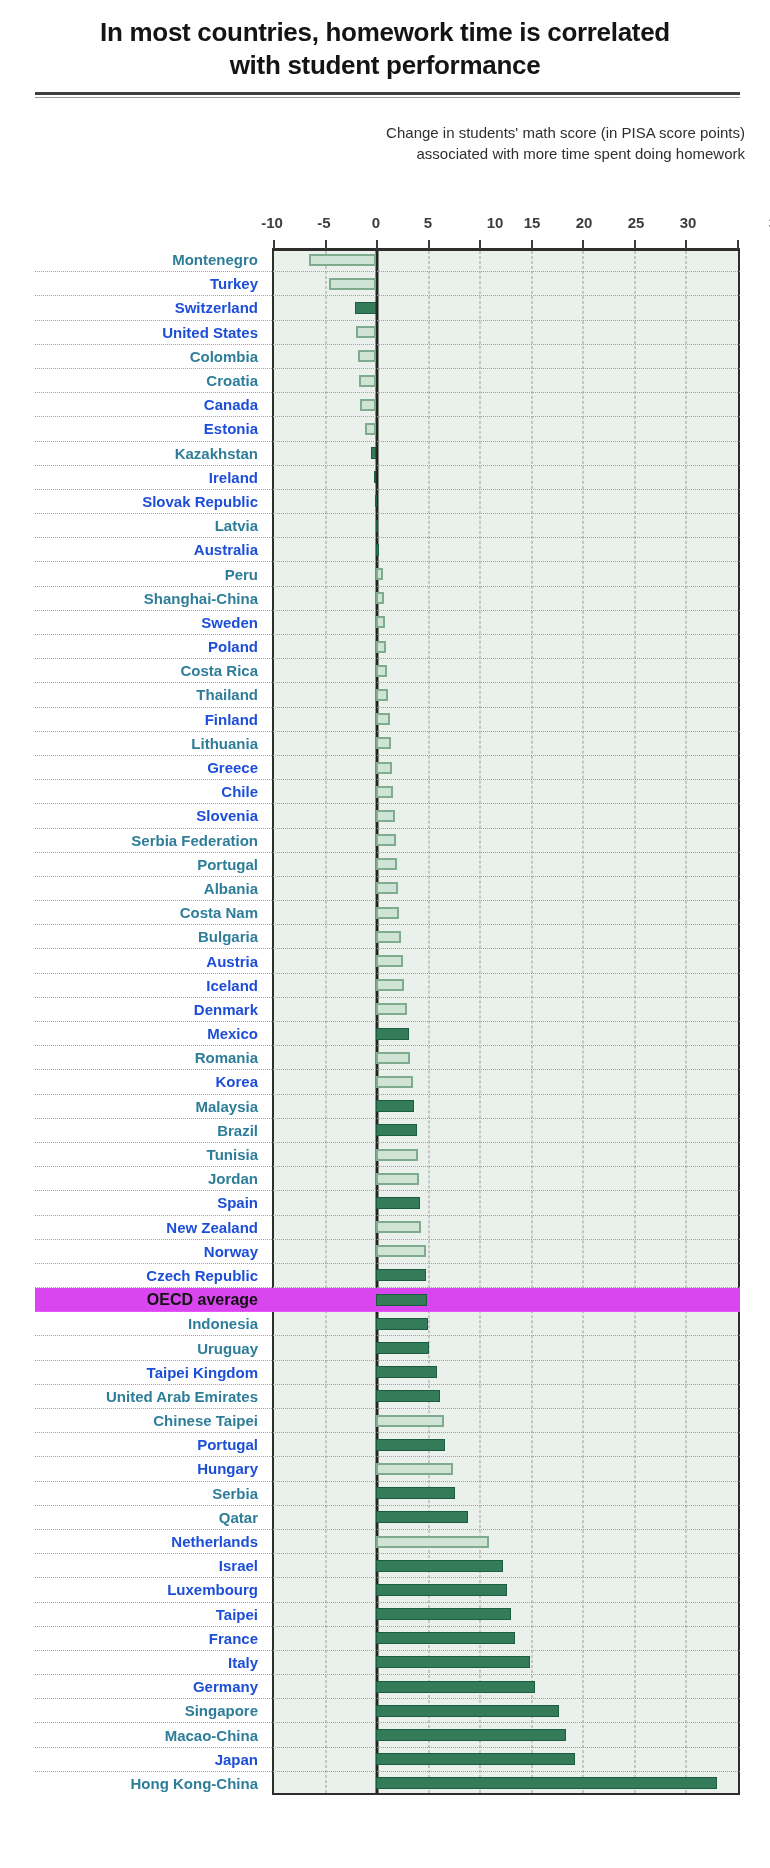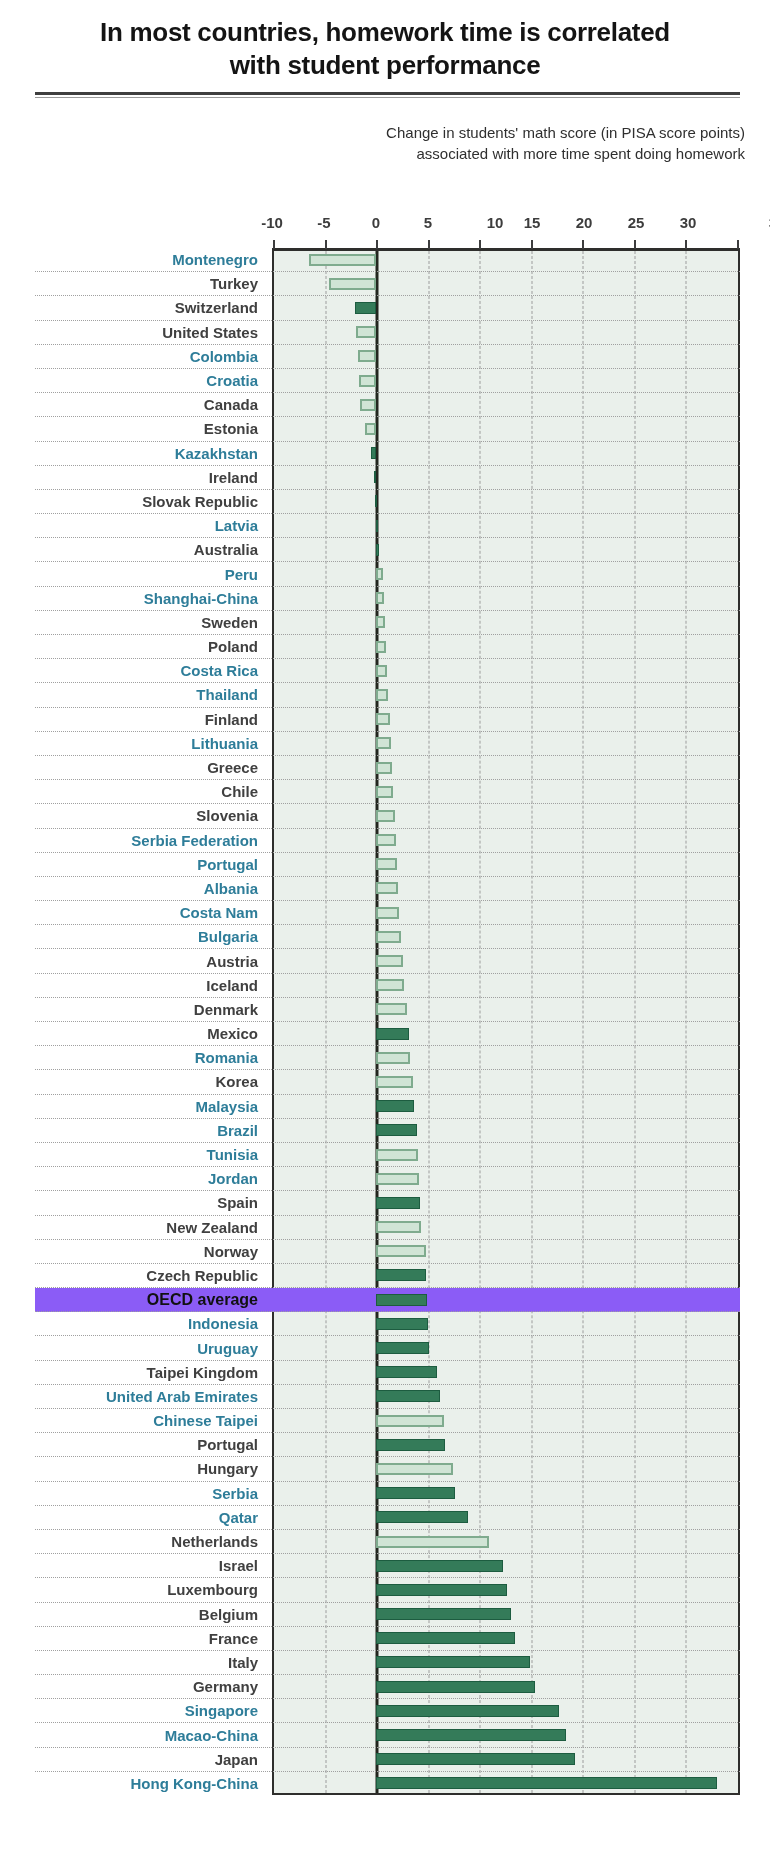--- a/index.html
+++ b/index.html
@@ -24,25 +24,25 @@
   .plot-bg{position:absolute;left:237px;top:0;width:468px;height:100%;
            background:#eaf0eb;box-sizing:border-box;
            border:2px solid #2e2e2c;border-top-width:3px;}
   .vgrid{position:absolute;top:0;bottom:0;width:0;border-left:1px dashed #9c9c9c;transform:translateX(-0.5px);}
   .zero-line{position:absolute;top:0;bottom:0;width:3px;background:#23261f;transform:translateX(-1.5px);}
   .tick-mark{position:absolute;top:-11px;height:9px;width:2px;background:#3d3d3d;transform:translateX(-1px);}
 
   .rows{position:absolute;left:0;top:0;width:100%;height:100%;display:flex;flex-direction:column;}
   .row{flex:1;display:flex;align-items:center;position:relative;box-sizing:border-box;}
   .row:not(:last-child){border-bottom:1px dotted #a0a0a0;}
-  .row.highlight{background:#8b5cf6;}
+  .row.highlight{background:#d946ef;}
 
   .country-label{width:237px;box-sizing:border-box;padding-right:14px;text-align:right;
                  font-size:15px;font-weight:bold;white-space:nowrap;line-height:1;}
-  .country-label.member{color:#404040;}
+  .country-label.member{color:#1d4ed8;}
   .country-label.partner{color:#2e7d99;}
   .country-label.oecd{font-size:16px;color:#111111;}
 
   .track{position:relative;flex:1;height:100%;}
   .bar{position:absolute;top:50%;transform:translateY(-50%);height:12px;box-sizing:border-box;}
   .bar.solid{background:#347b59;border:1px solid #1d5c40;}
   .bar.outline{background:#d0e4d5;border:2px solid #7fab8e;}
 </style>
 </head>
 <body>
@@ -426,21 +426,21 @@
             <div class="bar solid" style="left: 22.2222%; width: 27.1111%;"></div>
           </div>
         </div>
         <div class="row">
           <div class="country-label member">Luxembourg</div>
           <div class="track">
             <div class="bar solid" style="left: 22.2222%; width: 28%;"></div>
           </div>
         </div>
         <div class="row">
-          <div class="country-label member">Belgium</div>
+          <div class="country-label member">Taipei</div>
           <div class="track">
             <div class="bar solid" style="left: 22.2222%; width: 28.8889%;"></div>
           </div>
         </div>
         <div class="row">
           <div class="country-label member">France</div>
           <div class="track">
             <div class="bar solid" style="left: 22.2222%; width: 29.7778%;"></div>
           </div>
         </div>

